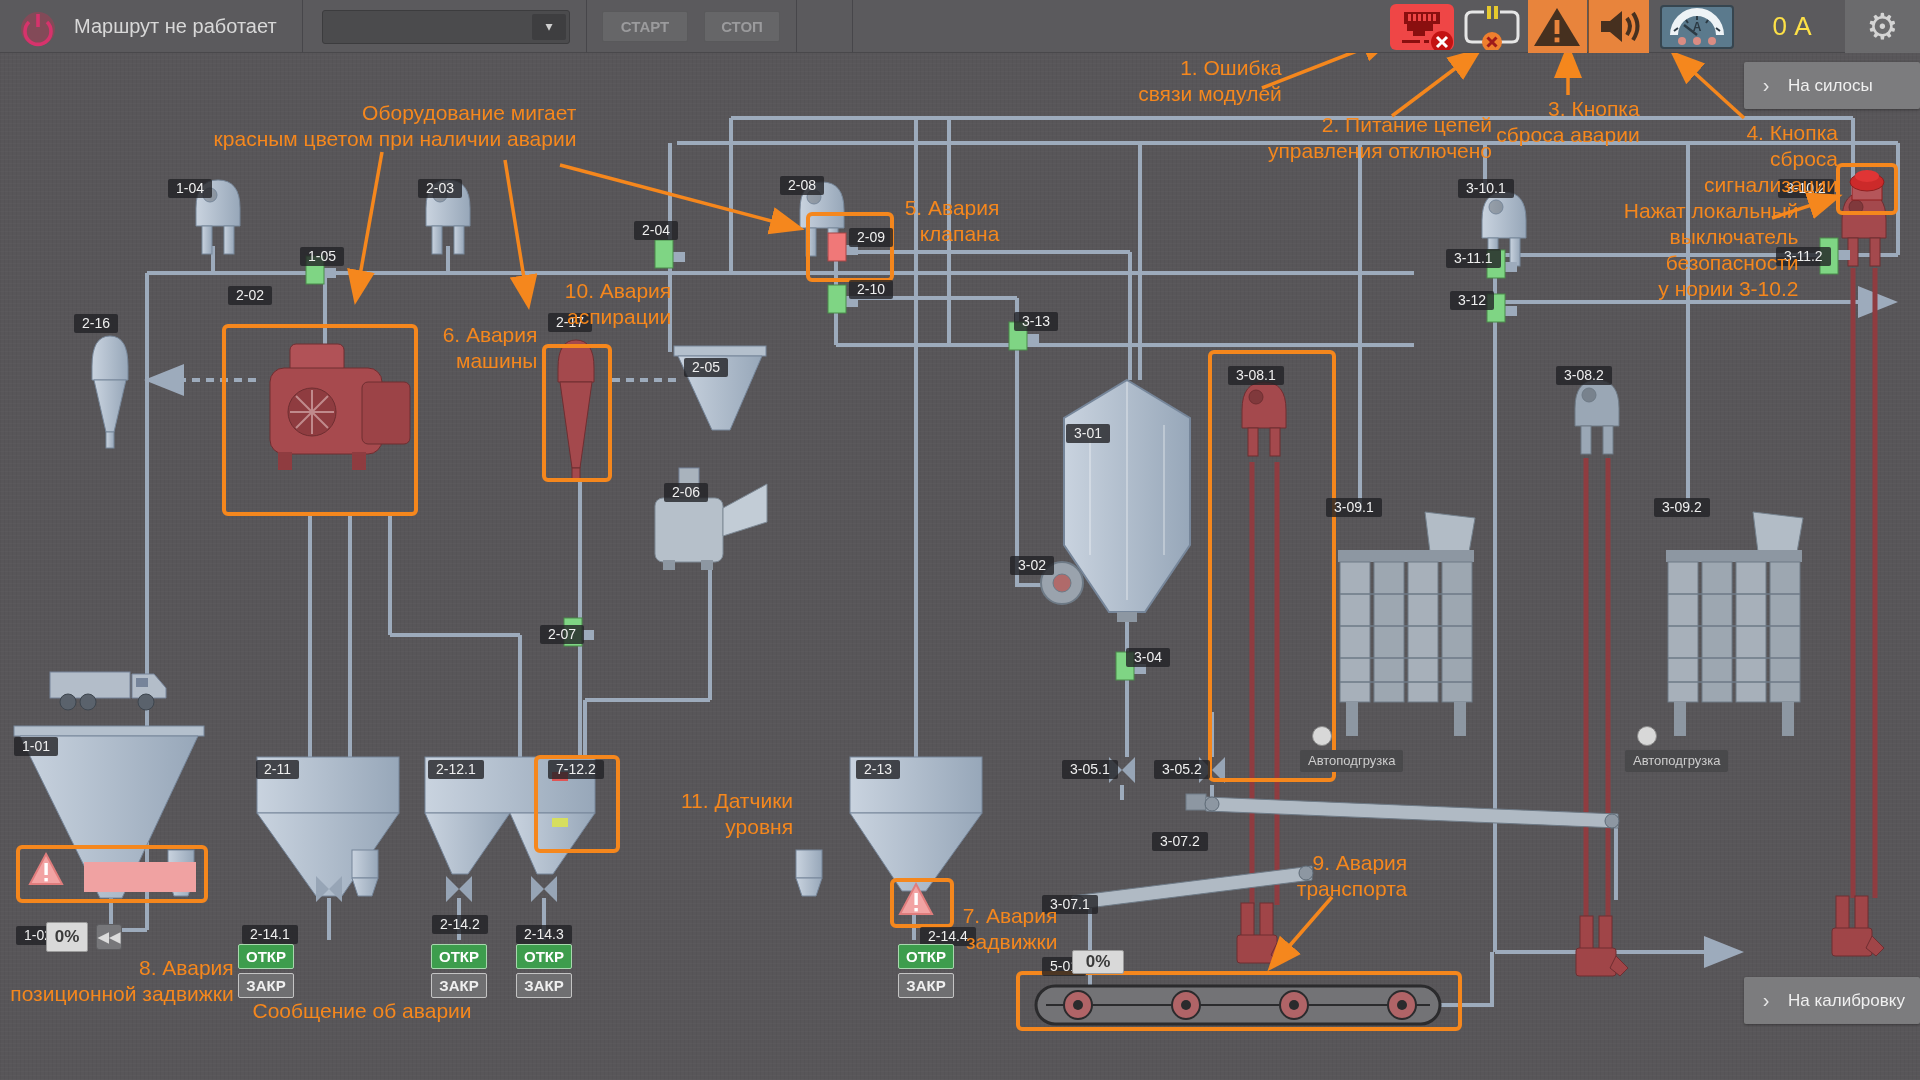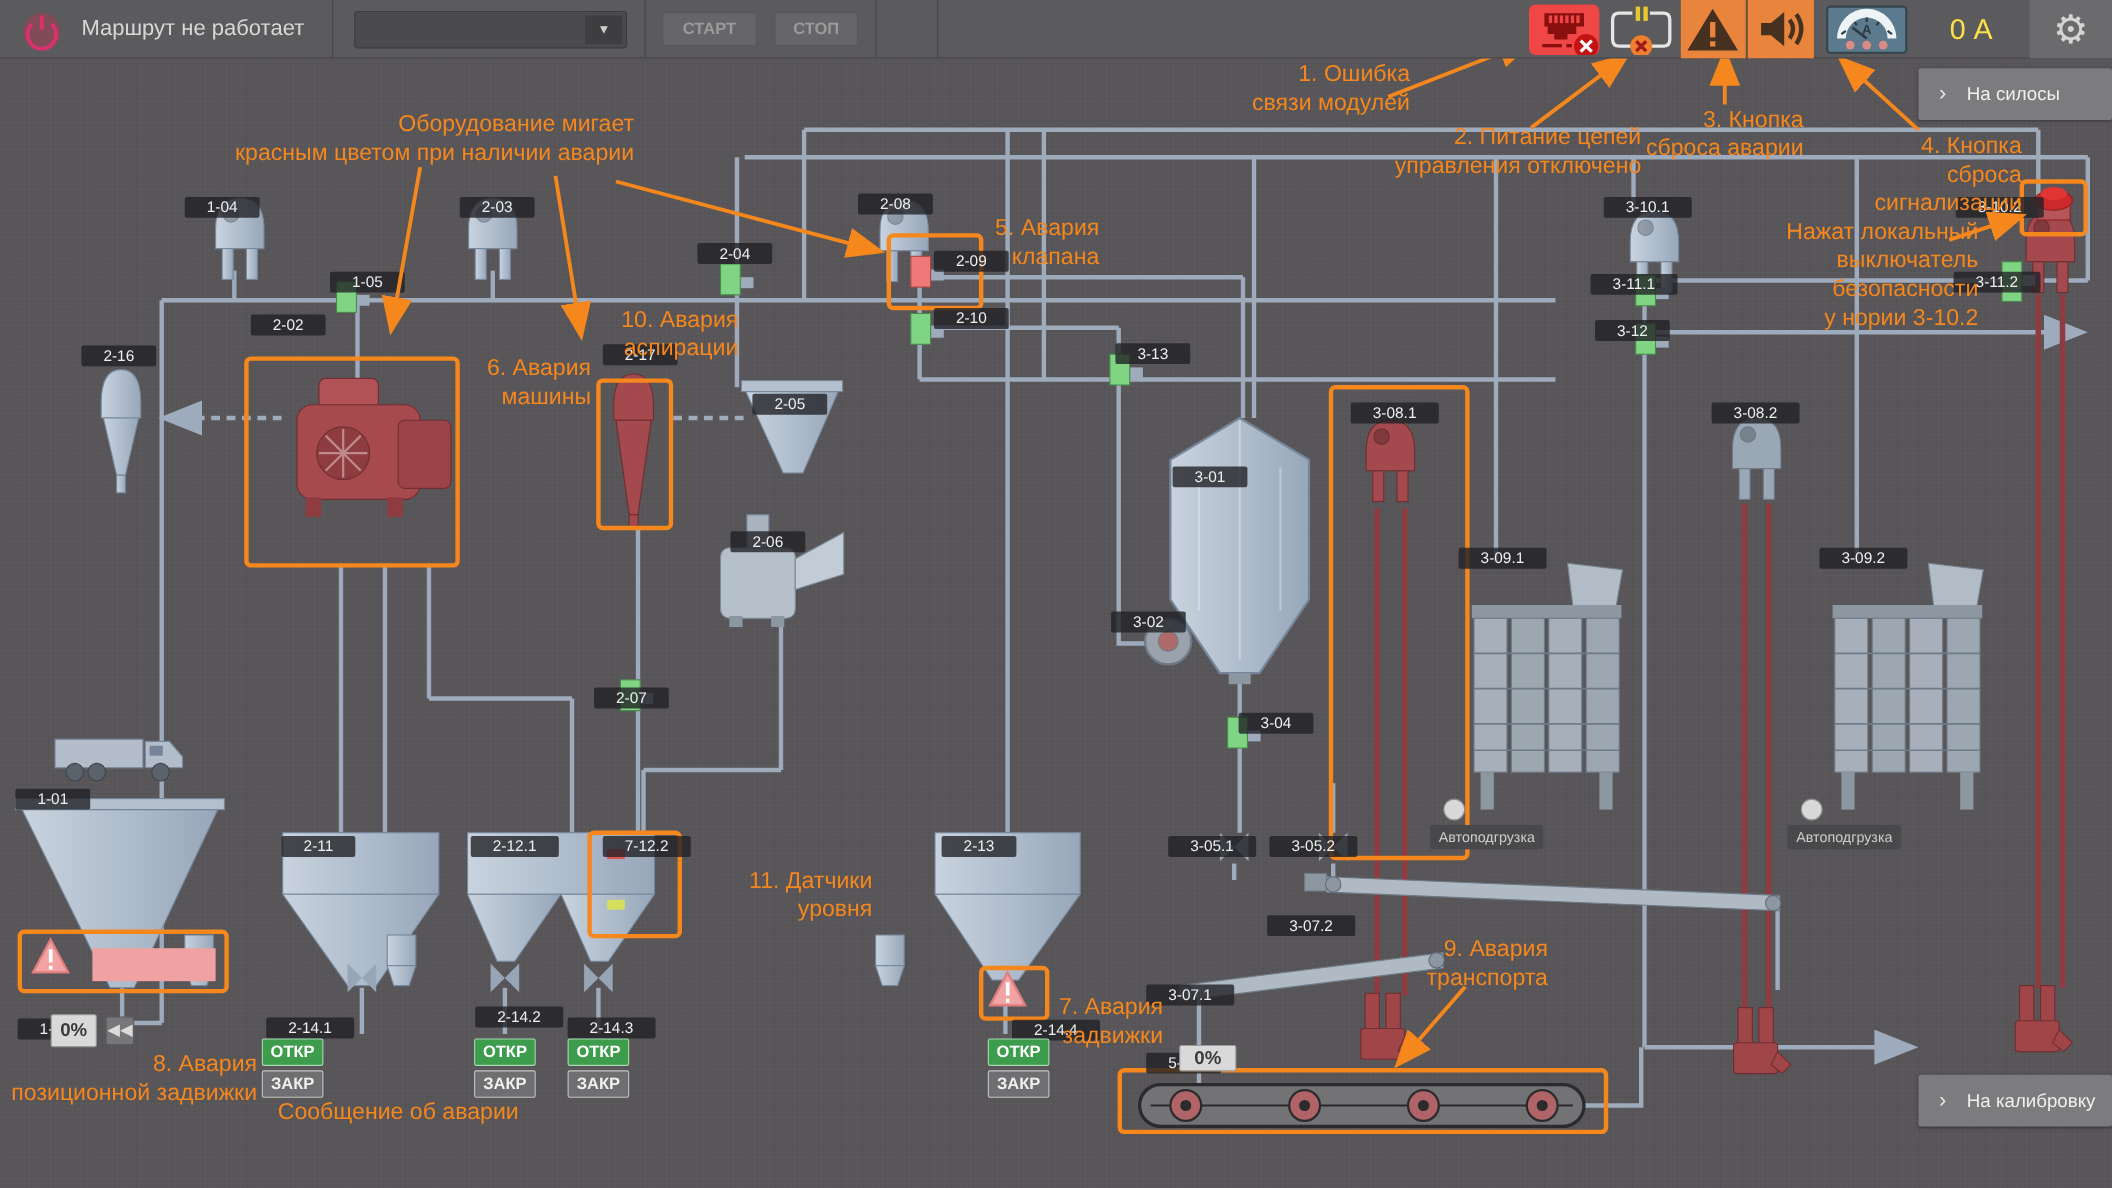--- a/index.html
+++ b/index.html
@@ -15,21 +15,21 @@
   #route-select .arrow{position:absolute;right:3px;top:3px;width:34px;height:26px;background:#3e3e40;border-radius:2px;color:#cfcfcf;text-align:center;line-height:24px;font-size:14px;}
   .tbtn{position:absolute;top:11px;height:31px;background:#666668;border:1px solid #59595b;border-radius:2px;color:#9b9b9d;font-size:15px;font-weight:bold;text-align:center;line-height:29px;}
   .icobtn{position:absolute;top:0;height:53px;}
   .orangebtn{background:var(--button-orange,#e8843c);}
   #ammeter-value{position:absolute;left:1742px;top:0;width:100px;line-height:53px;text-align:center;font-size:26px;color:#fde047;}
   #gear-panel{position:absolute;left:1845px;top:0;width:75px;height:53px;background:#6b6b6d;text-align:center;line-height:53px;font-size:36px;color:#d4d4d4;}
   
   .navbtn{position:absolute;width:176px;height:47px;background:#7c7c7e;border-radius:2px;color:#f0f0f0;font-size:17px;z-index:8;display:flex;align-items:center;box-shadow:0 1px 3px rgba(0,0,0,.35);}
   .navbtn .chev{width:44px;text-align:center;font-size:20px;color:#e8e8e8;}
   
-  .tag{position:absolute;z-index:4;background:rgba(34,34,37,.8);color:#efefef;font-size:14px;line-height:19px;padding:0 20px;border-radius:2px;white-space:nowrap;}
+  .tag{position:absolute;z-index:4;background:rgba(34,34,37,.8);color:#efefef;font-size:14px;line-height:19px;padding:0 8px;border-radius:2px;white-space:nowrap;}
   .ann{position:absolute;z-index:5;color:var(--accent-orange,#f5871d);font-weight:normal;font-size:21px;line-height:26px;text-align:right;white-space:pre-line;transform:translateX(-50%);}
   .obox{position:absolute;z-index:3;border:4px solid var(--accent-orange,#f5871d);border-radius:6px;}
   .vbtn{position:absolute;z-index:4;width:56px;height:25px;text-align:center;line-height:23px;font-size:15px;font-weight:bold;color:#fff;border-radius:2px;}
   .vopen{background:var(--ok-green-dark,#3d9d4d);border:1px solid #a8d8ae;}
   .vclose{background:#6f6f71;border:1px solid #c4c4c4;color:#efefef;}
   .pct{position:absolute;z-index:4;background:#d9d9d9;border:1px solid #9a9a9a;border-radius:2px;color:#3a3a3a;font-size:17px;font-weight:bold;text-align:center;}
   .autoload{position:absolute;z-index:4;background:#49494b;color:#cdcdcd;font-size:13px;line-height:22px;padding:0 8px;border-radius:2px;}
   .led{position:absolute;z-index:4;width:20px;height:20px;border-radius:50%;background:#d8d8d8;border:1px solid #8a8a8a;}
   .smallbtn{position:absolute;z-index:4;background:#77777a;border:1px solid #5d5d60;border-radius:3px;color:#dcdcdc;text-align:center;}
   
@@ -346,21 +346,21 @@
 <div class="tag" style="left:684px;top:358px">2-05</div>
 <div class="tag" style="left:1066px;top:424px">3-01</div>
 <div class="tag" style="left:664px;top:483px">2-06</div>
 <div class="tag" style="left:1228px;top:366px">3-08.1</div>
 <div class="tag" style="left:1556px;top:366px">3-08.2</div>
 <div class="tag" style="left:1326px;top:498px">3-09.1</div>
 <div class="tag" style="left:1654px;top:498px">3-09.2</div>
 <div class="tag" style="left:1010px;top:556px">3-02</div>
 <div class="tag" style="left:540px;top:625px">2-07</div>
 <div class="tag" style="left:1126px;top:648px">3-04</div>
-<div class="tag" style="left:14px;top:717px">1-01</div>
+<div class="tag" style="left:14px;top:737px">1-01</div>
 <div class="tag" style="left:256px;top:760px">2-11</div>
 <div class="tag" style="left:428px;top:760px">2-12.1</div>
 <div class="tag" style="left:548px;top:760px">7-12.2</div>
 <div class="tag" style="left:856px;top:760px">2-13</div>
 <div class="tag" style="left:1062px;top:760px">3-05.1</div>
 <div class="tag" style="left:1154px;top:760px">3-05.2</div>
 <div class="tag" style="left:1152px;top:832px">3-07.2</div>
 <div class="tag" style="left:1042px;top:895px">3-07.1</div>
 <div class="tag" style="left:16px;top:926px">1-02</div>
 <div class="tag" style="left:242px;top:925px">2-14.1</div>

